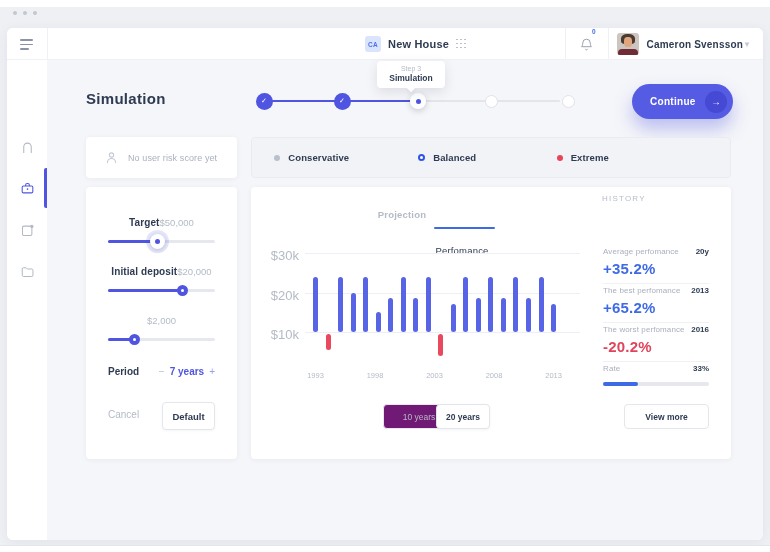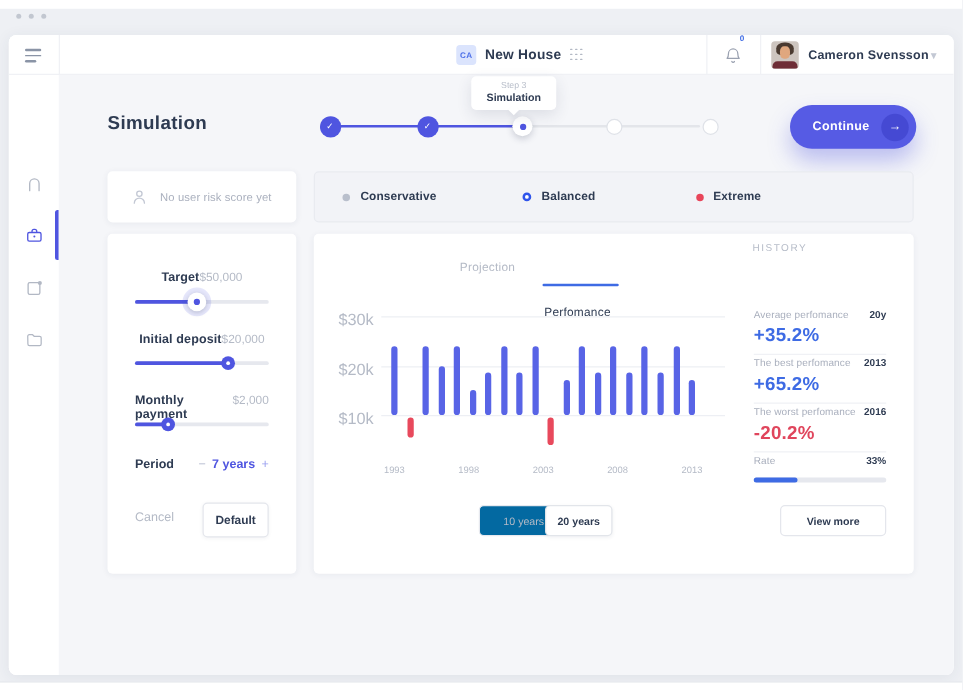--- a/index.html
+++ b/index.html
@@ -110,21 +110,21 @@
   .bar { position:absolute; width:5px; border-radius:2.5px; }
   .hist-row-label { position:absolute; left:352px; width:106px; display:flex; justify-content:space-between; }
   .hist-label { font-size:8px; color:#a9afbd; letter-spacing:.1px; }
   .hist-meta { font-size:8px; color:#2e3b52; font-weight:bold; }
   .hist-value { position:absolute; left:352px; font-size:15px; font-weight:bold; letter-spacing:.2px; }
   .hist-div { position:absolute; left:352px; width:106px; height:1px; background:#f0f1f5; }
   .rate-bar { position:absolute; left:352px; top:195px; width:106px; height:3.5px; border-radius:2px; background:#e6e8ee; }
   .rate-fill { position:absolute; left:0; top:0; height:3.5px; border-radius:2px; background:#3e6be4; }
   .range-toggle { position:absolute; left:132px; top:217px; width:107px; height:25px; }
   .range-seg { position:absolute; top:0; height:25px; display:flex; align-items:center; justify-content:center; font-size:8.5px; cursor:pointer; }
-  .range-inactive { left:0; width:56px; background:#0369a1; border:1px solid #e7e9ef; border-radius:4px 0 0 4px; color:#b4bac6;padding-left:16px; }
+  .range-inactive { left:0; width:56px; background:#701a75; border:1px solid #e7e9ef; border-radius:4px 0 0 4px; color:#b4bac6;padding-left:16px; }
   .range-active { left:53px; width:54px; background:#fff; border:1px solid #e2e5ea; border-radius:4px; color:#2e3b52; font-weight:bold; box-shadow:0 1px 3px rgba(40,50,80,.06); }
   .view-more-btn { position:absolute; left:373px; top:217px; width:85px; height:25px; background:#fff; border:1px solid #e4e6ec; border-radius:4px; font-size:8.5px; font-weight:bold; color:#2e3b52; font-family:inherit; cursor:pointer; }
 
   .bottom-strip { position:absolute; left:0; top:545px; width:770px; height:7px; background:#ffffff; border-top:1px solid #e2e5ea; }
 </style>
 </head>
 <body>
 
 <div class="stage">
   <div class="top-strip"></div>
@@ -281,21 +281,20 @@
             <div class="slider">
               <div class="track"></div>
               <div class="fill" style="width: 70%;"></div>
               <div class="handle-b" style="left: 69.4px;">
                 <b></b>
               </div>
             </div>
           </div>
           <div class="field-row" style="top: 128px;">
             <div class="field-head">
-              <div class="field-label">Monthly payment</div>
               <div class="field-value">$2,000</div>
             </div>
             <div class="slider">
               <div class="track"></div>
               <div class="fill" style="width: 25%;"></div>
               <div class="handle-b" style="left: 21.25px;">
                 <b></b>
               </div>
             </div>
           </div>
@@ -307,21 +306,21 @@
           <span class="period-value">7 years</span>
           <span class="period-plus">+</span>
         </span>
       </div>
       <span class="cancel-link">Cancel</span>
       <button class="default-btn">Default</button>
     </div>
 
     <div class="chart-card">
       <div id="tabs">
-          <div class="tab tab-inactive" style="left: 100px;">Projection</div>
+          <div class="tab tab-inactive" style="left: 112px; font-weight: bold;">Projection</div>
           <div class="tab tab-active" style="left: 172px;">Perfomance</div>
         </div>
       <div class="tab-underline"></div>
       <div class="history-title">HISTORY</div>
       <div class="plot" id="plot">
           <div class="gridline" style="top: 10px;"></div>
           <div class="gridline" style="top: 49.5px;"></div>
           <div class="gridline" style="top: 89px;"></div>
           <div class="bar" title="1993" style="left: 8px; top: 33.7px; height: 55.3px; background: rgb(88, 100, 230);"></div>
           <div class="bar" title="1994" style="left: 20.53px; top: 91px; height: 15.8px; background: rgb(232, 73, 92);"></div>

